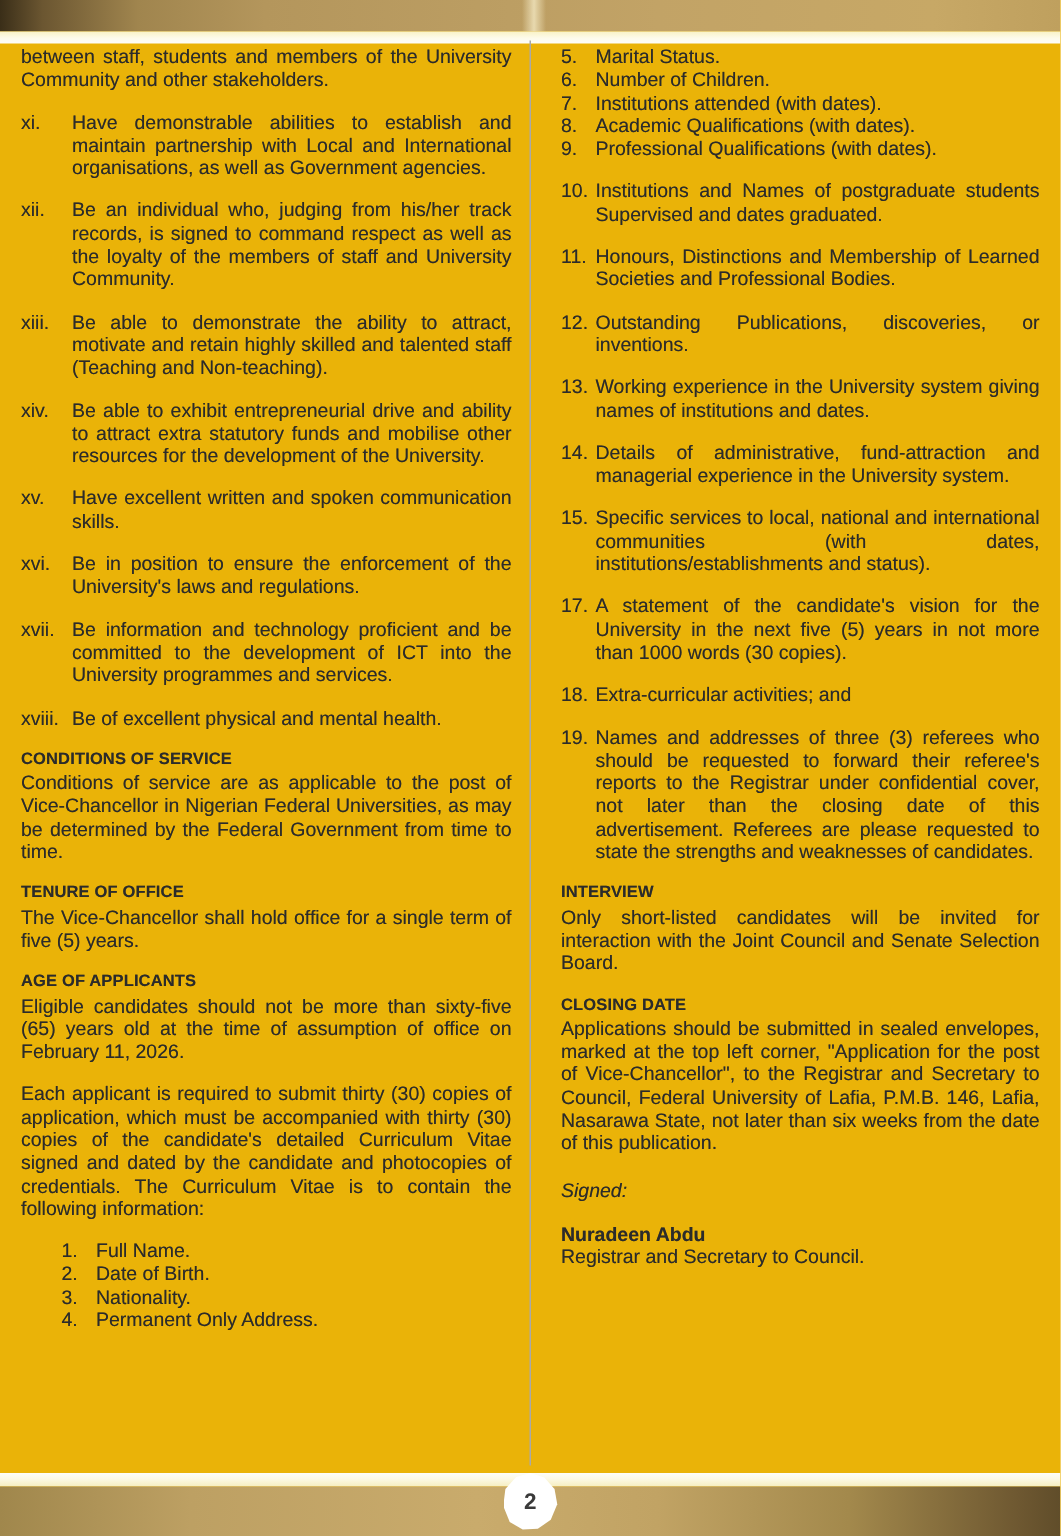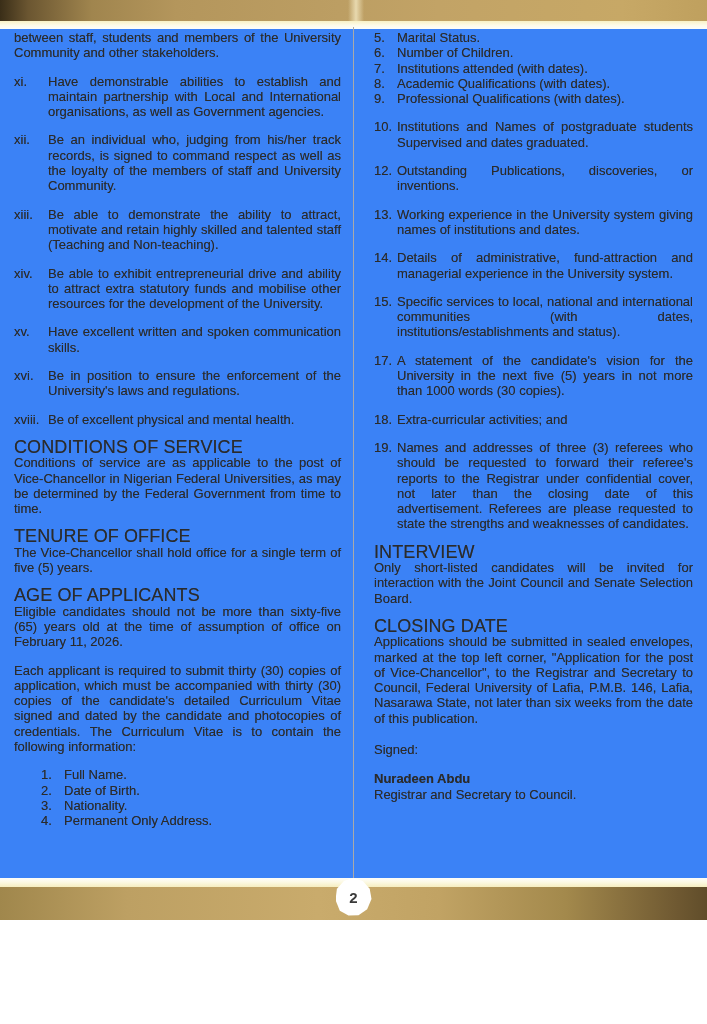--- a/index.html
+++ b/index.html
@@ -3,22 +3,22 @@
 <meta charset="utf-8">
 <style>
   * { box-sizing: border-box; }
   html,body { margin:0; padding:0; }
   body {
     width:707px; height:1024px;
     font-family:"Liberation Sans", sans-serif;
     background:#ffffff;
   }
   .page {
-    position:relative; width:707px; height:920px;
-    background:#3b82f6; overflow:hidden;
+    position:relative; width:707px; height:1024px;
+    background:#eab308; overflow:hidden;
   }
   
   .top-bar {
     position:absolute; top:0; left:0; width:707px; height:21px;
     background:linear-gradient(90deg,#3a2e18 0%,#6b5631 4%,#a0854e 13%,#b4965c 25%,
                #bc9e63 48%,#c2a366 62%,#c7a866 88%,#bfa05e 100%);
   }
   .top-bar::after {
     content:''; position:absolute; left:348px; top:0; width:16px; height:100%;
     background:linear-gradient(90deg,rgba(255,248,215,0) 0%,rgba(255,248,215,.65) 50%,rgba(255,248,215,0) 100%);
@@ -60,24 +60,24 @@
   .li { display:flex; margin:0 0 13px 0; }
   .li .marker { flex:0 0 34px; }
   .nums .li .marker { flex:0 0 23px; }
   .li .litext { flex:1 1 auto; text-align:justify; }
   .tight .li { margin:0; }
   .cv-left { padding-left:27px; }
   .cv-left .li { margin:0; }
   .cv-left .li .marker { flex:0 0 23px; }
   
   .section { margin:13px 0; }
-  .section .sec-heading { margin:0; font-size:18px; font-weight:normal; letter-spacing:.1px; }
+  .section .sec-heading { margin:0; font-size:11px; font-weight:bold; letter-spacing:.1px; }
   .section .sec-body { margin:0; text-align:justify; }
   .spaced-list { margin-top:13px; }
-  .signed { margin:16px 0 14px 0; }
+  .signed { margin:16px 0 14px 0; font-style:italic; }
   .sig-name { margin:0; font-weight:bold; }
   .sig-title { margin:0; }
 </style>
 </head>
 <body>
 
 <div class="page">
 
   <div class="top-bar"></div>
   <div class="top-glow"></div>
@@ -104,20 +104,24 @@
         </div>
         <div class="li">
           <span class="marker">xv.</span>
           <span class="litext">Have excellent written and spoken communication skills.</span>
         </div>
         <div class="li">
           <span class="marker">xvi.</span>
           <span class="litext">Be in position to ensure the enforcement of the University's laws and regulations.</span>
         </div>
         <div class="li">
+          <span class="marker">xvii.</span>
+          <span class="litext">Be information and technology proficient and be committed to the development of ICT into the University programmes and services.</span>
+        </div>
+        <div class="li">
           <span class="marker">xviii.</span>
           <span class="litext">Be of excellent physical and mental health.</span>
         </div>
       </div>
     <div>
         <div class="section">
           <h3 class="sec-heading">CONDITIONS OF SERVICE</h3>
           <p class="sec-body">Conditions of service are as applicable to the post of Vice-Chancellor in Nigerian Federal Universities, as may be determined by the Federal Government from time to time.</p>
         </div>
         <div class="section">
@@ -172,20 +176,24 @@
         </div>
         <div class="li">
           <span class="marker">9.</span>
           <span class="litext">Professional Qualifications (with dates).</span>
         </div>
       </div>
     <div class="nums spaced-list">
         <div class="li">
           <span class="marker">10.</span>
           <span class="litext">Institutions and Names of postgraduate students Supervised and dates graduated.</span>
+        </div>
+        <div class="li">
+          <span class="marker">11.</span>
+          <span class="litext">Honours, Distinctions and Membership of Learned Societies and Professional Bodies.</span>
         </div>
         <div class="li">
           <span class="marker">12.</span>
           <span class="litext">Outstanding Publications, discoveries, or inventions.</span>
         </div>
         <div class="li">
           <span class="marker">13.</span>
           <span class="litext">Working experience in the University system giving names of institutions and dates.</span>
         </div>
         <div class="li">

